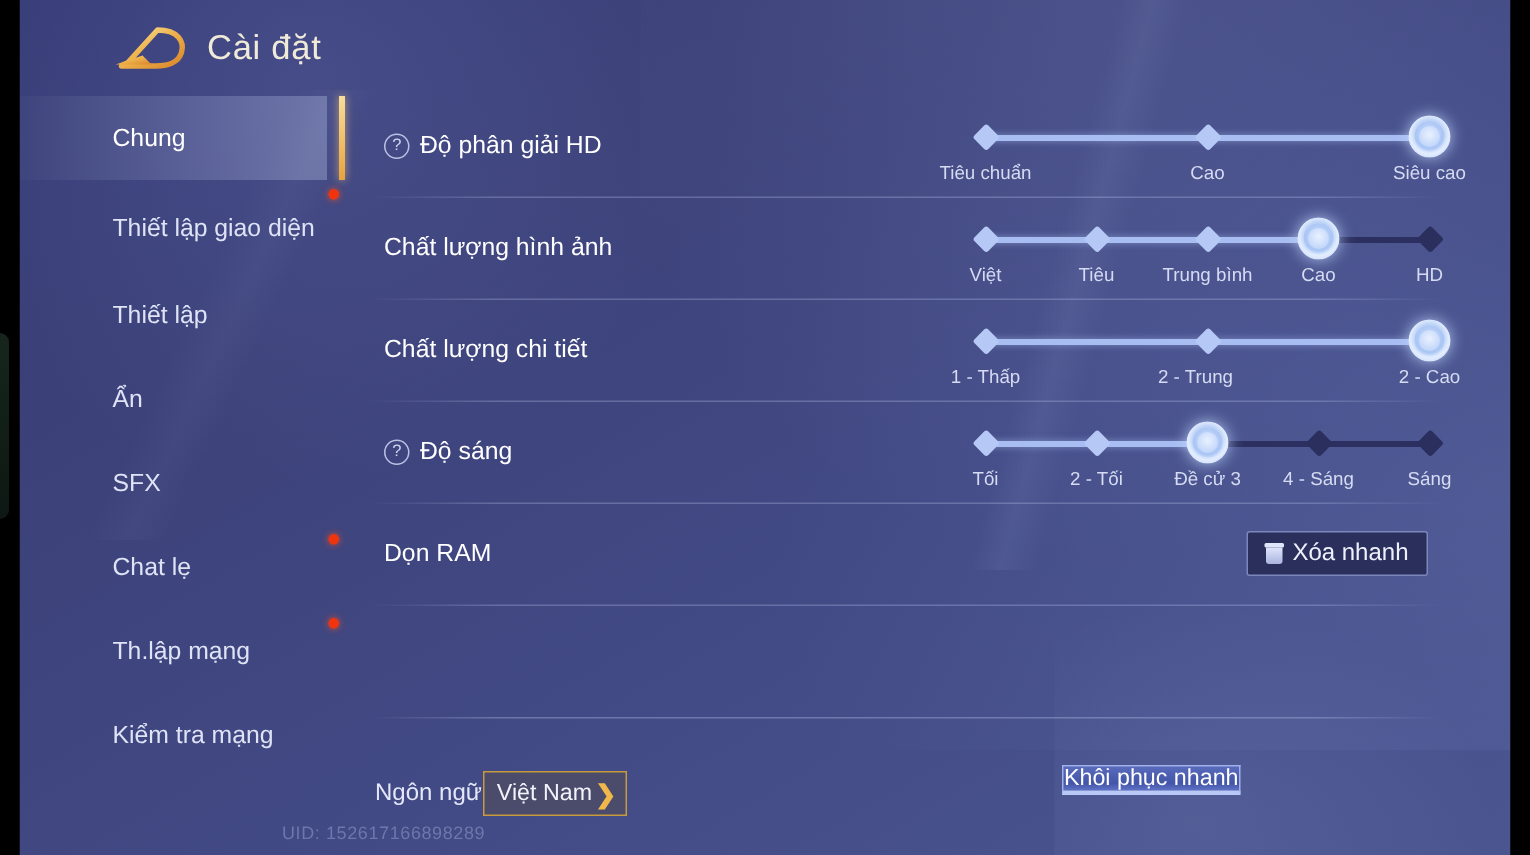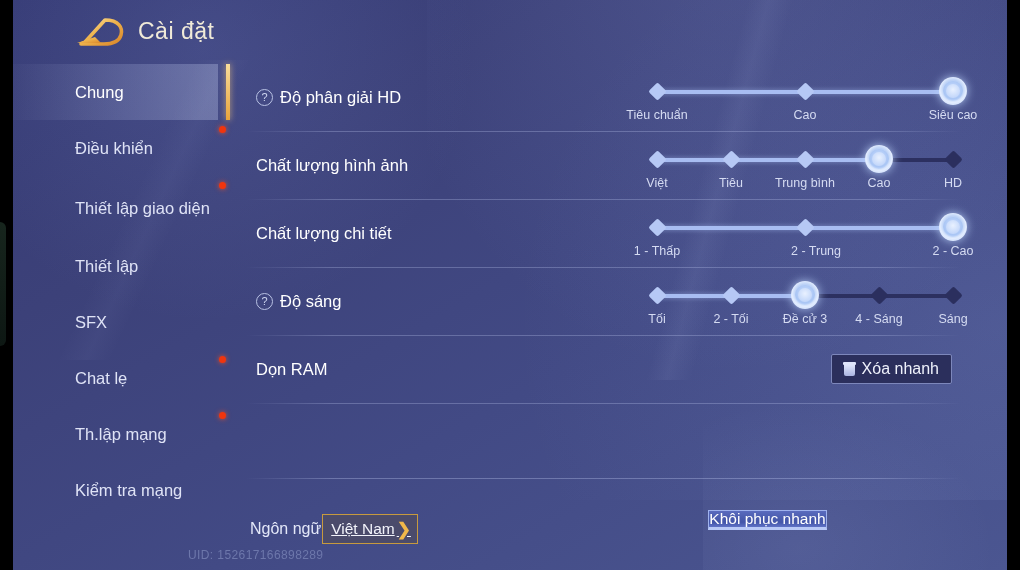--- a/index.html
+++ b/index.html
@@ -94,21 +94,21 @@
   .trash::after { content:""; position:absolute; left:-1px; top:0; width:13px; height:2.5px;
                   background:#dfe5fa; border-radius:1px; }
 
   
   .footer { position:absolute; left:225px; top:480px; width:745px; height:90px; z-index:12; }
   .foot-divider { position:absolute; left:8px; right:22px; top:-2px; height:1px;
                   background:linear-gradient(90deg, rgba(190,200,240,0), rgba(190,200,240,.35) 12%, rgba(190,200,240,.35) 88%, rgba(190,200,240,0)); }
   .lang-wrap { position:absolute; left:12px; top:34px; display:flex; align-items:center; }
   .lang-label { font-size:16px; color:#e3e7f8; }
   .lang-btn { margin-left:1px; height:30px; padding:0 6px 0 8px; display:flex; align-items:center; gap:2px;
-              background:#4b4b6b; border:1px solid #c79a3e; font-size:15.5px; color:#f2f3fa;text-decoration:underline; }
+              background:#4b4b6b; border:1px solid #c79a3e; font-size:15.5px; color:#f2f3fa; }
   .chev { color:#f0b84a; font-size:17px; font-weight:bold; line-height:15px; }
   .restore-btn { position:absolute; left:470px; top:30px; width:119px; height:20px;
                  display:flex; align-items:center; justify-content:center; font-size:15.5px; color:#ffffff;
                  background:linear-gradient(180deg,#5a6bbe 0%, #4a5cae 45%, #4456a9 70%, #5f72c6 100%);
                  border:1px solid #9fb2ee; border-bottom:3px solid #b9c9f7; }
   .uid { position:absolute; left:175px; top:548px; font-size:12px; color:#6d77ab; letter-spacing:.4px; z-index:12; }
 </style>
 </head>
 <body>
 
@@ -134,30 +134,29 @@
         </svg>
       </div>
       <div class="title">Cài đặt</div>
     </div>
 
     <div class="sidebar">
       <div class="side-item active">
         <span class="active-accent"></span>
         <span class="side-label">Chung</span>
       </div>
-      <div class="side-item">
-        <span class="dot"></span>
-        <span class="side-label">Điều khiển</span>
-      </div>
       <div class="side-item two-line">
         <span class="dot"></span>
         <span class="side-label">Thiết lập giao diện</span>
       </div>
       <div class="side-item">
         <span class="side-label">Thiết lập</span>
+      </div>
+      <div class="side-item">
+        <span class="side-label">Ẩn</span>
       </div>
       <div class="side-item">
         <span class="side-label">SFX</span>
       </div>
       <div class="side-item">
         <span class="dot"></span>
         <span class="side-label">Chat lẹ</span>
       </div>
       <div class="side-item">
         <span class="dot"></span>
@@ -214,21 +213,21 @@
       <div class="row">
         <div class="row-label">
           <span>Chất lượng chi tiết</span>
         </div>
         <div class="slider">
             <div class="track"></div>
             <div class="track-fill" style="width: 296px;"></div>
             <div class="tick" style="left: 12px;"></div>
             <div class="tick-label" style="left: 12px;">1 - Thấp</div>
             <div class="tick" style="left: 160px;"></div>
-            <div class="tick-label" style="left: 171px;">2 - Trung</div>
+            <div class="tick-label" style="left: 152px;">2 - Trung</div>
             <div class="tick" style="left: 308px;"></div>
             <div class="tick-label" style="left: 308px;">2 - Cao</div>
             <div class="thumb" style="left: 308px;"></div>
           </div>
         <div class="divider"></div>
       </div>
 
       <div class="row">
         <div class="row-label">
           <span class="help-icon">?</span>

